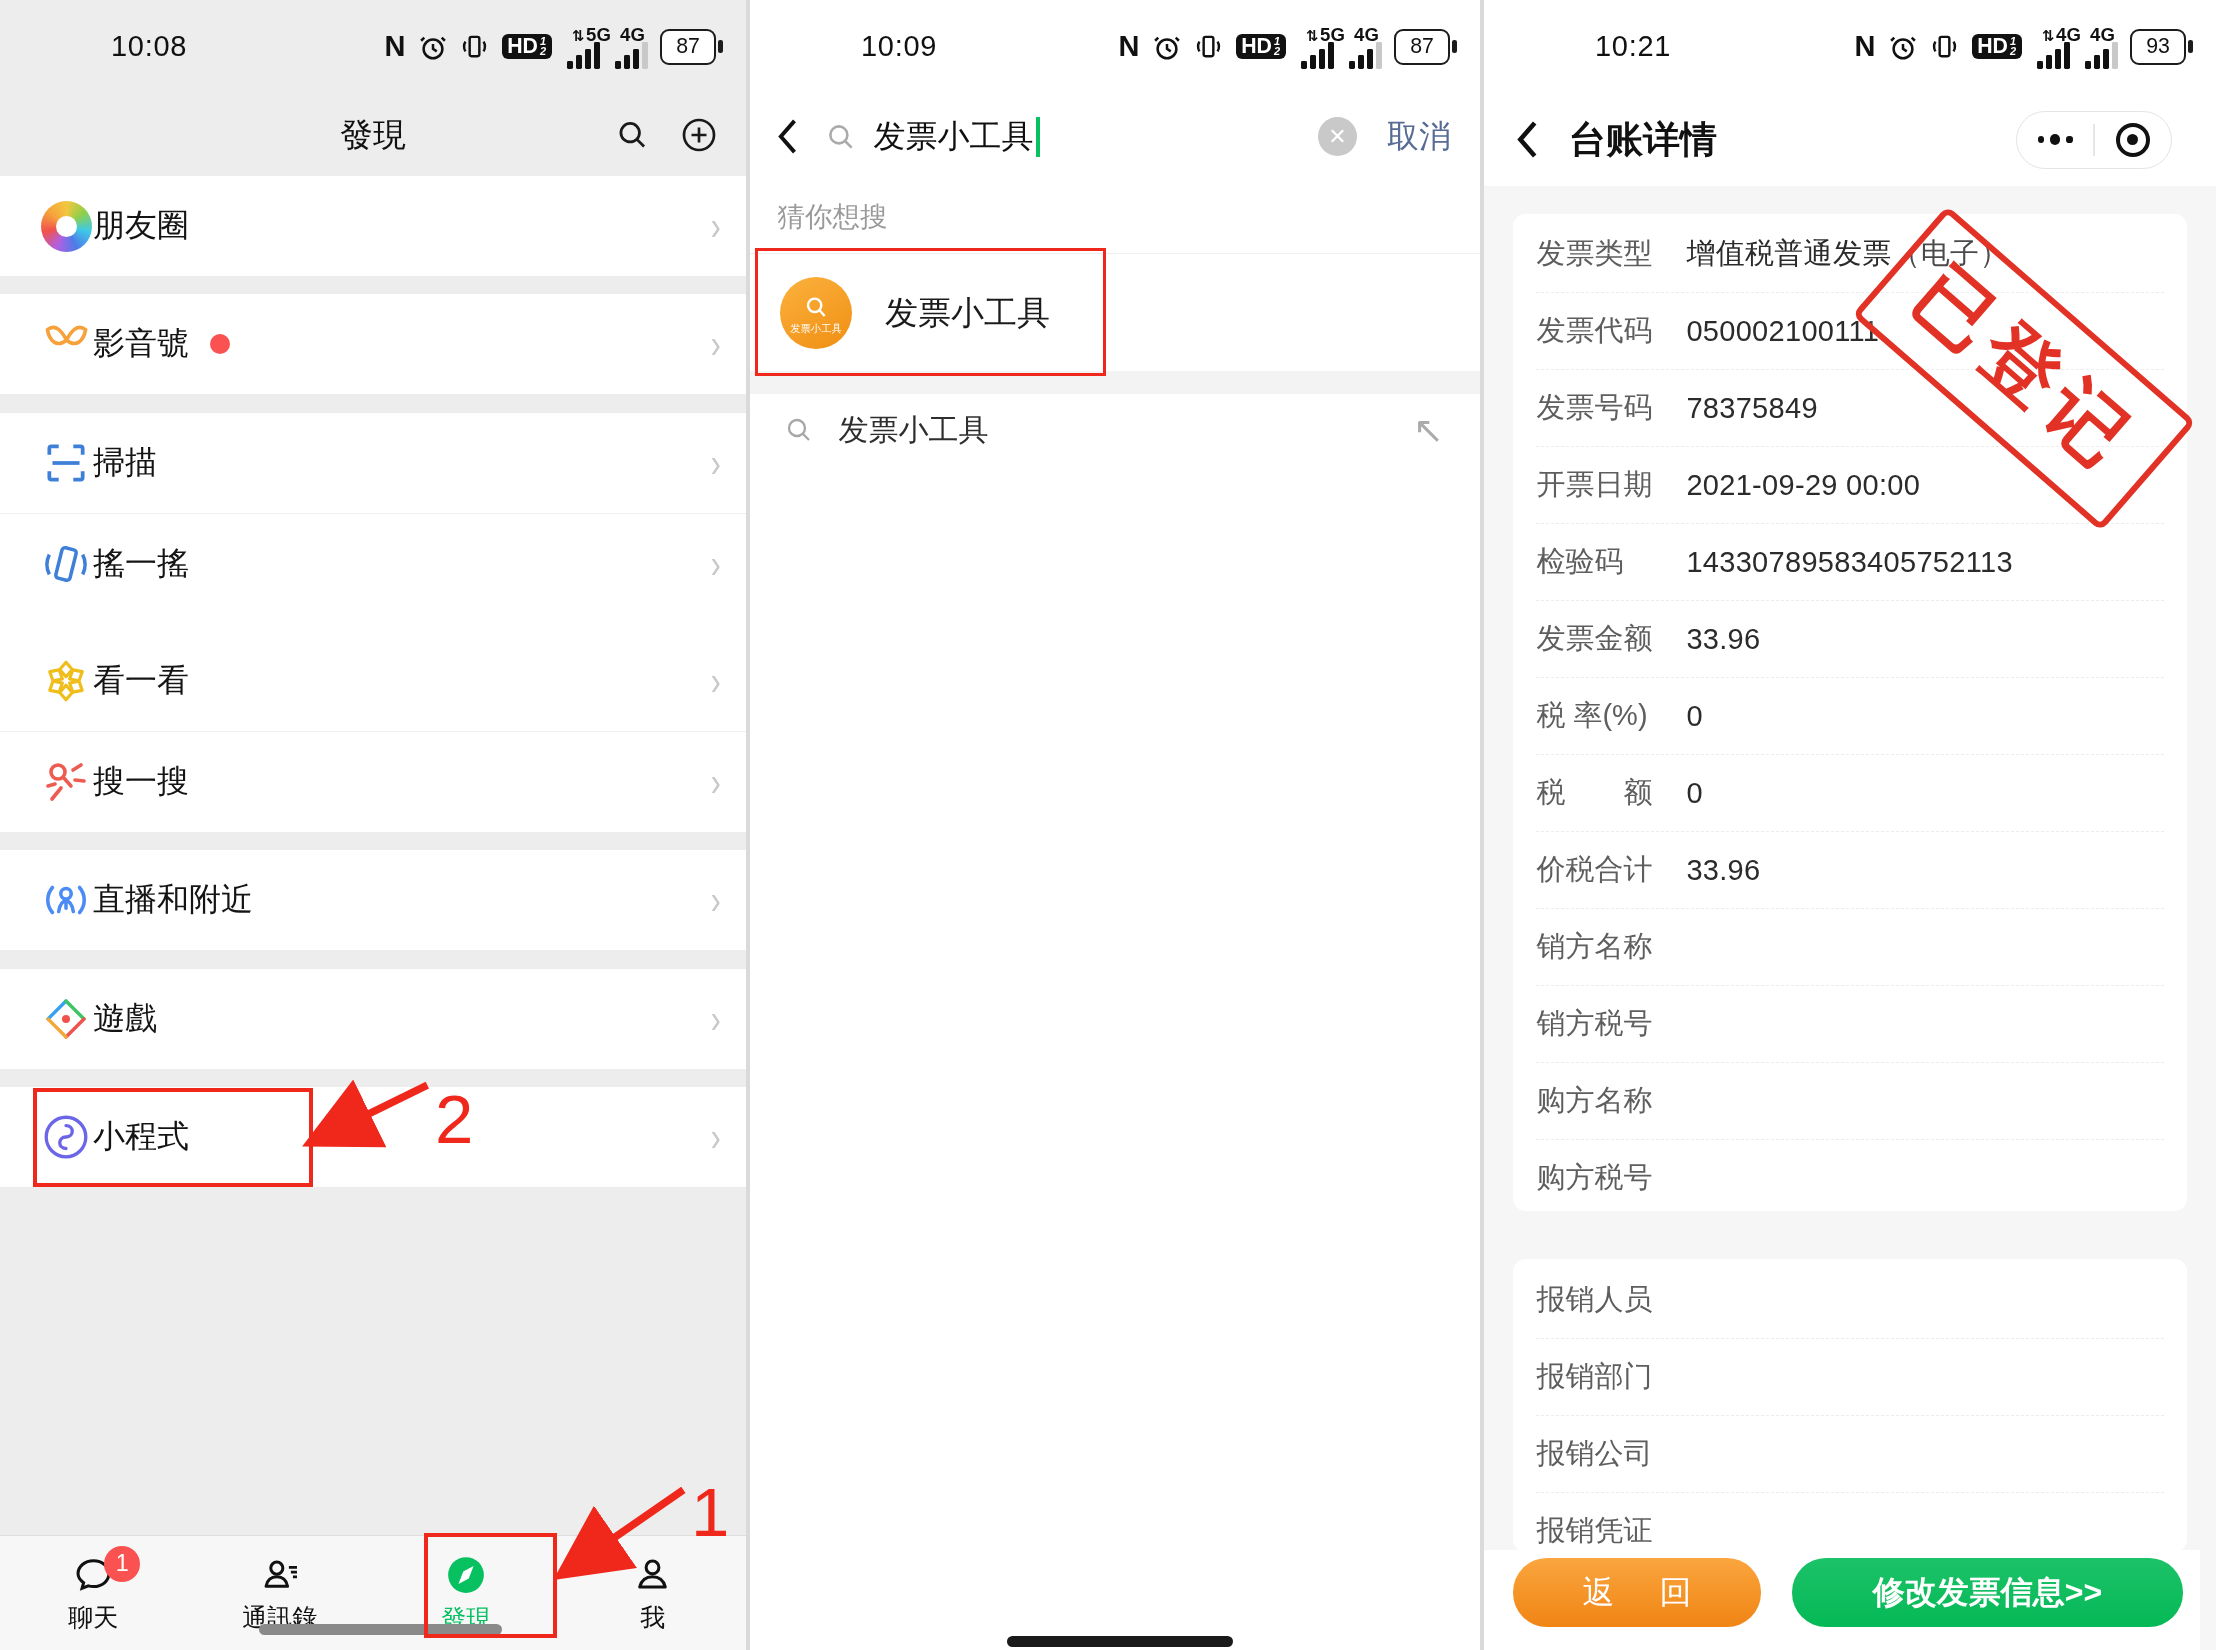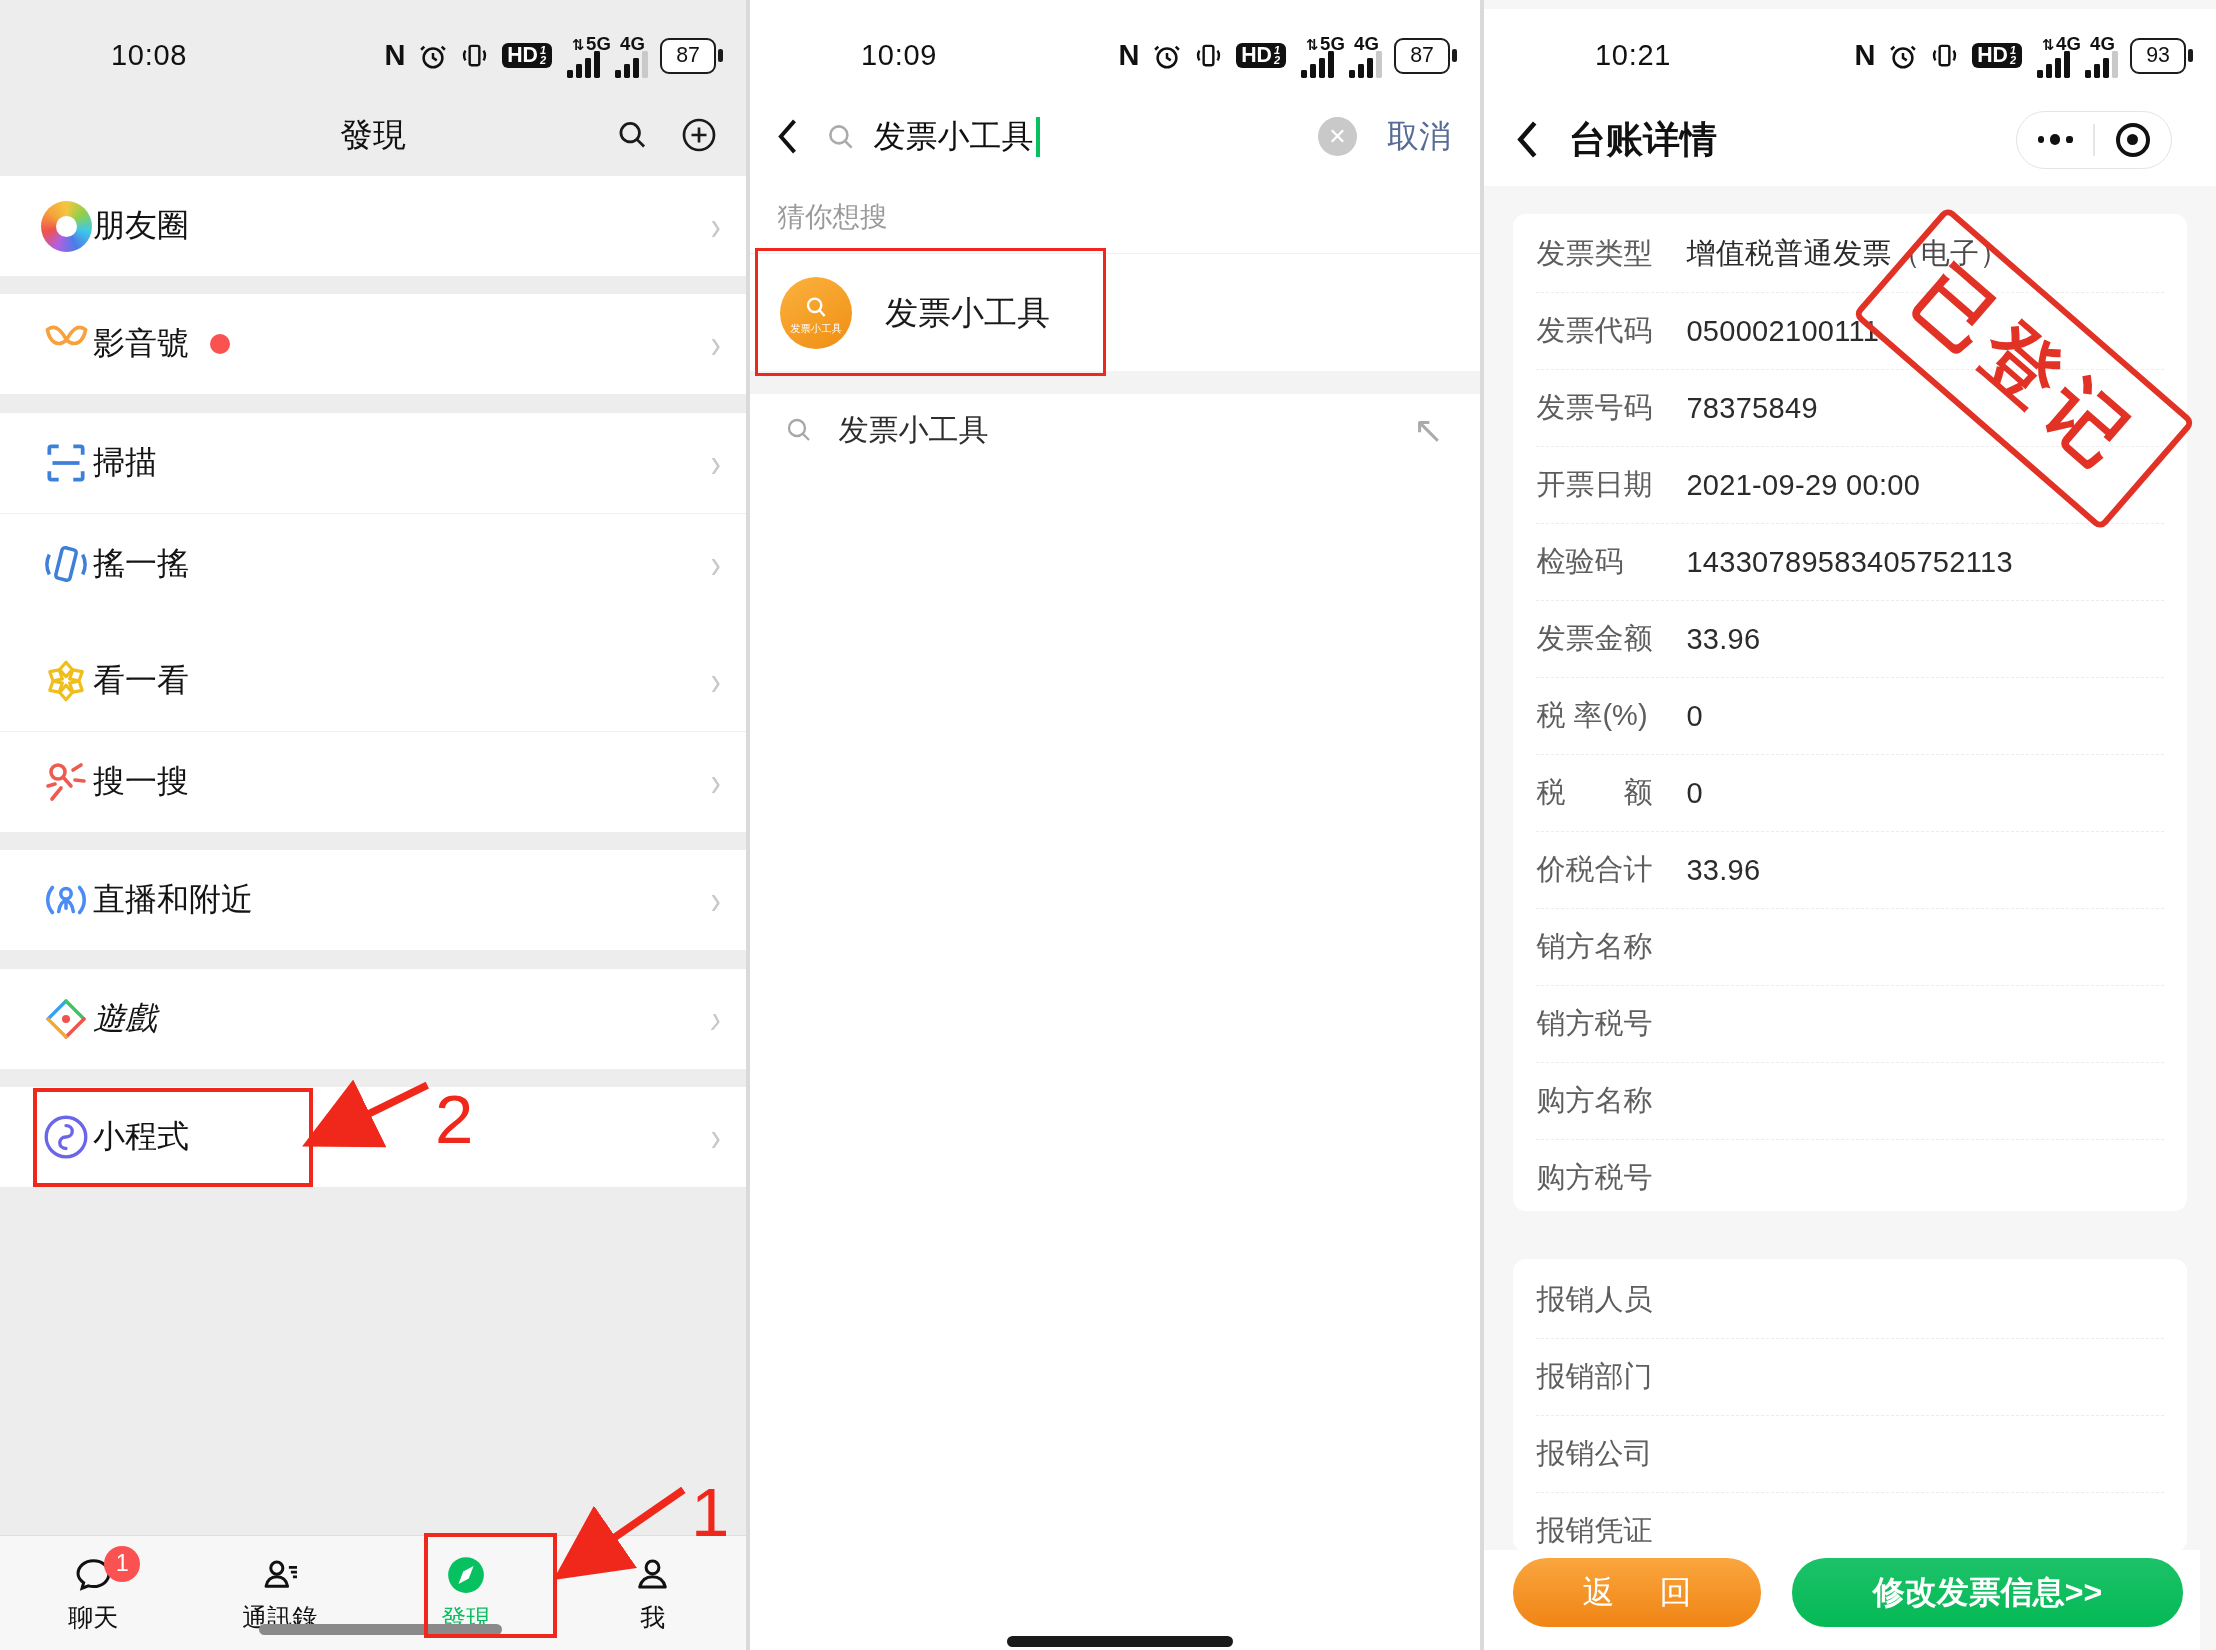--- a/index.html
+++ b/index.html
@@ -4,21 +4,21 @@
 <style>
   html,body{margin:0;padding:0;}
   body{font-family:"Liberation Sans","DejaVu Sans",sans-serif;background:#DADADA;}
   #screen{position:relative;width:2216px;height:1651px;background:#DADADA;overflow:hidden;}
   .panel{position:absolute;top:0;height:1651px;overflow:hidden;}
   #panel-left{left:0;width:746px;background:#EDEDED;}
   #panel-mid{left:750px;width:730px;background:#FFFFFF;}
   #panel-right{left:1484px;width:732px;background:#F6F6F6;}
 
   
-  .statusbar{position:absolute;top:0;left:0;right:0;height:93px;display:flex;align-items:center;padding:0 30px;box-sizing:border-box;color:#111;margin-top:9px;}
+  .statusbar{position:absolute;top:0;left:0;right:0;height:93px;display:flex;align-items:center;padding:0 30px;box-sizing:border-box;color:#111;}
   .statusbar.gray{background:#EDEDED;}
   .statusbar.white{background:#FFFFFF;}
   .sb-time{font-size:29px;margin-left:81px;letter-spacing:0.7px;}
   .sb-icons{margin-left:auto;display:flex;align-items:center;gap:12.4px;}
   .sb-n{font-size:29px;font-weight:700;}
   .hd{background:#111;color:#fff;border-radius:6.2px;padding:2.1px 5.5px;font-size:21.3px;font-weight:700;display:flex;align-items:center;line-height:1;}
   .hd12{display:flex;flex-direction:column;font-size:11px;line-height:10.3px;margin-left:2.1px;font-weight:700;}
   .sig{display:flex;align-items:flex-end;position:relative;padding-top:18px;}
   .siglbl{position:absolute;top:0;left:8px;font-size:18.6px;font-weight:700;letter-spacing:0;}
   .updown{font-size:15px;margin-right:1.4px;}
@@ -275,21 +275,21 @@
                 <circle cx="24" cy="18" r="5"></circle>
                 <path d="M24 25c-4 0-6 4-7 10M24 25c4 0 6 4 7 10M24 25v7"></path>
               </g>
             </svg>
         </span>
         <span class="ml">直播和附近</span>
         <span class="chev">›</span>
       </div>
     </div>
 
-    <div class="lp-group" style="top:969px;height:100px;font-style:italic;">
+    <div class="lp-group" style="top:969px;height:100px;">
       <div class="mrow">
         <span class="mi">
           <svg viewBox="0 0 48 48" width="48" height="48">
               <g stroke-width="3.4" fill="none" stroke-linecap="round">
                 <path d="M24 6L6 24" stroke="#38A1F0"></path>
                 <path d="M24 6l18 18" stroke="#3DC463"></path>
                 <path d="M42 24L24 42" stroke="#F0524C"></path>
                 <path d="M24 42L6 24" stroke="#F2A93B"></path>
               </g>
               <circle cx="24" cy="24" r="4" fill="#F0524C"></circle>

